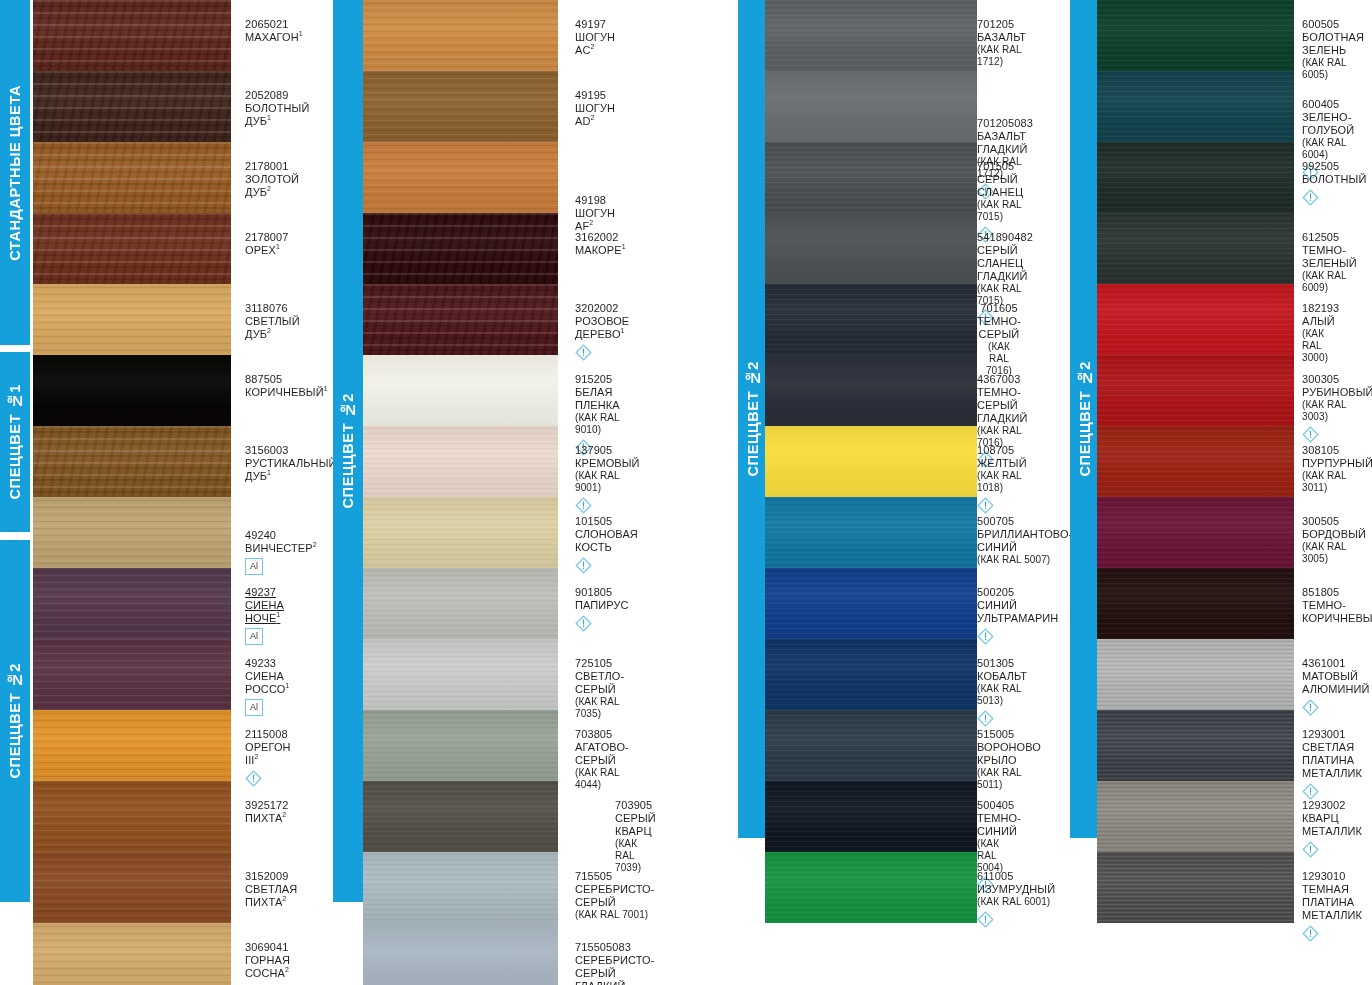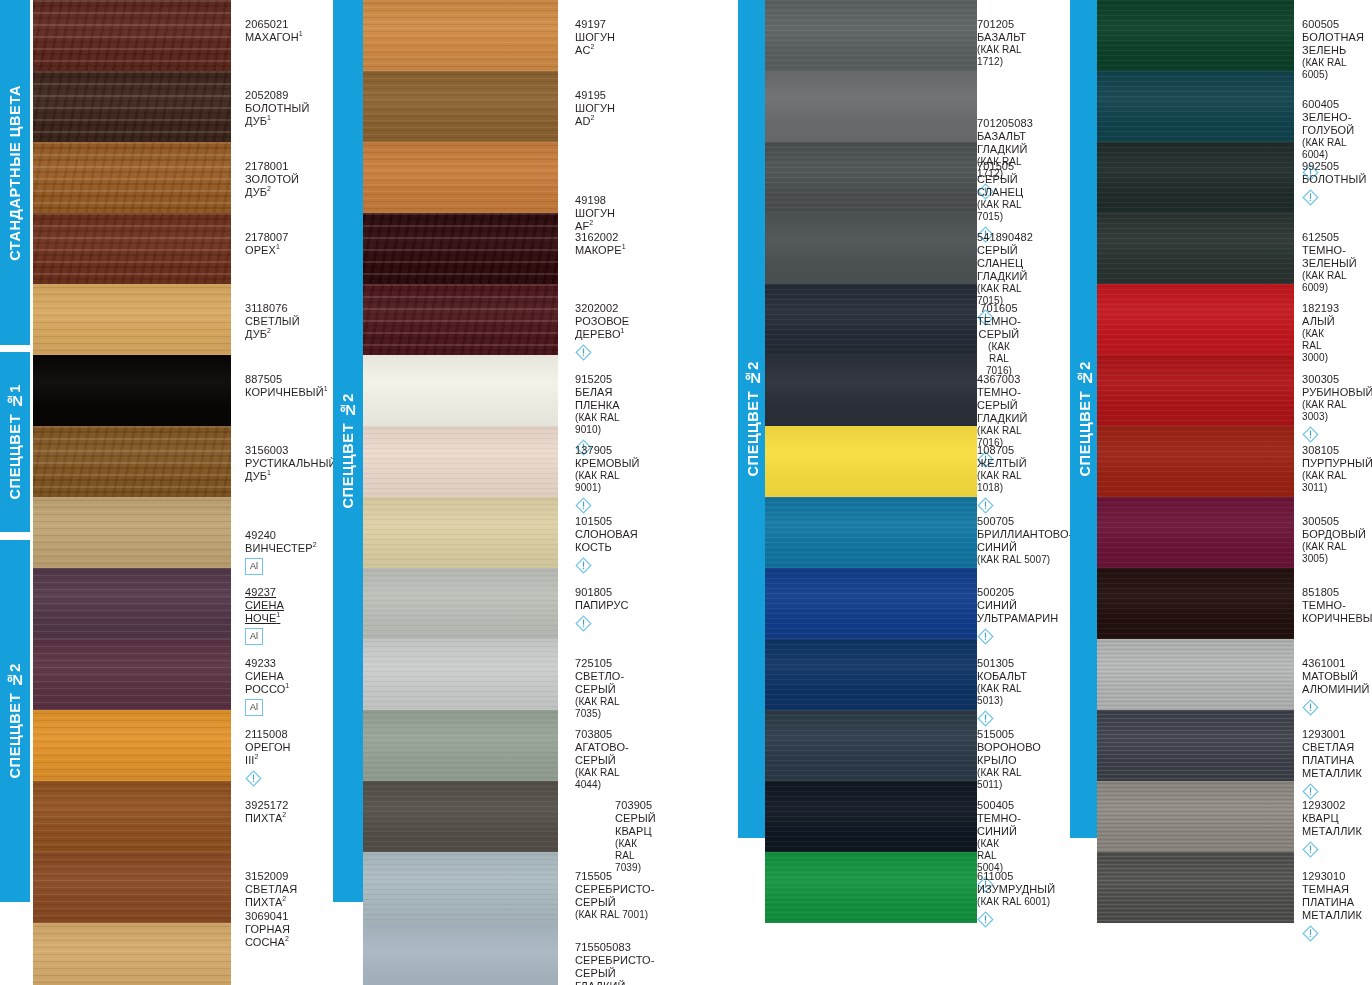--- a/index.html
+++ b/index.html
@@ -263,21 +263,21 @@
         </svg>
       </div>
       <div class="label-item" style="top: 799px;">
         <div class="label-code">3925172</div>
         <div class="label-name"><span>ПИХТА</span><sup>2</sup></div>
       </div>
       <div class="label-item" style="top: 870px;">
         <div class="label-code">3152009</div>
         <div class="label-name"><span>СВЕТЛАЯ ПИХТА</span><sup>2</sup></div>
       </div>
-      <div class="label-item" style="top: 910px;">
+      <div class="label-item" style="top: 941px;">
         <div class="label-code">3069041</div>
         <div class="label-name"><span>ГОРНАЯ СОСНА</span><sup>2</sup></div>
       </div>
     </div>
     <div class="group-bar" style="left: 333px; top: 0px; height: 902px;">
       <span class="group-bar-text">СПЕЦЦВЕТ №2</span>
     </div>
     <div class="swatch-stack" style="left: 363px; top: 0px; width: 195px;">
       <div class="swatch" title="49197 ШОГУН AC" style="height: 71px; background: rgb(208, 139, 69);">
         <div class="grain grain-wood"></div>

